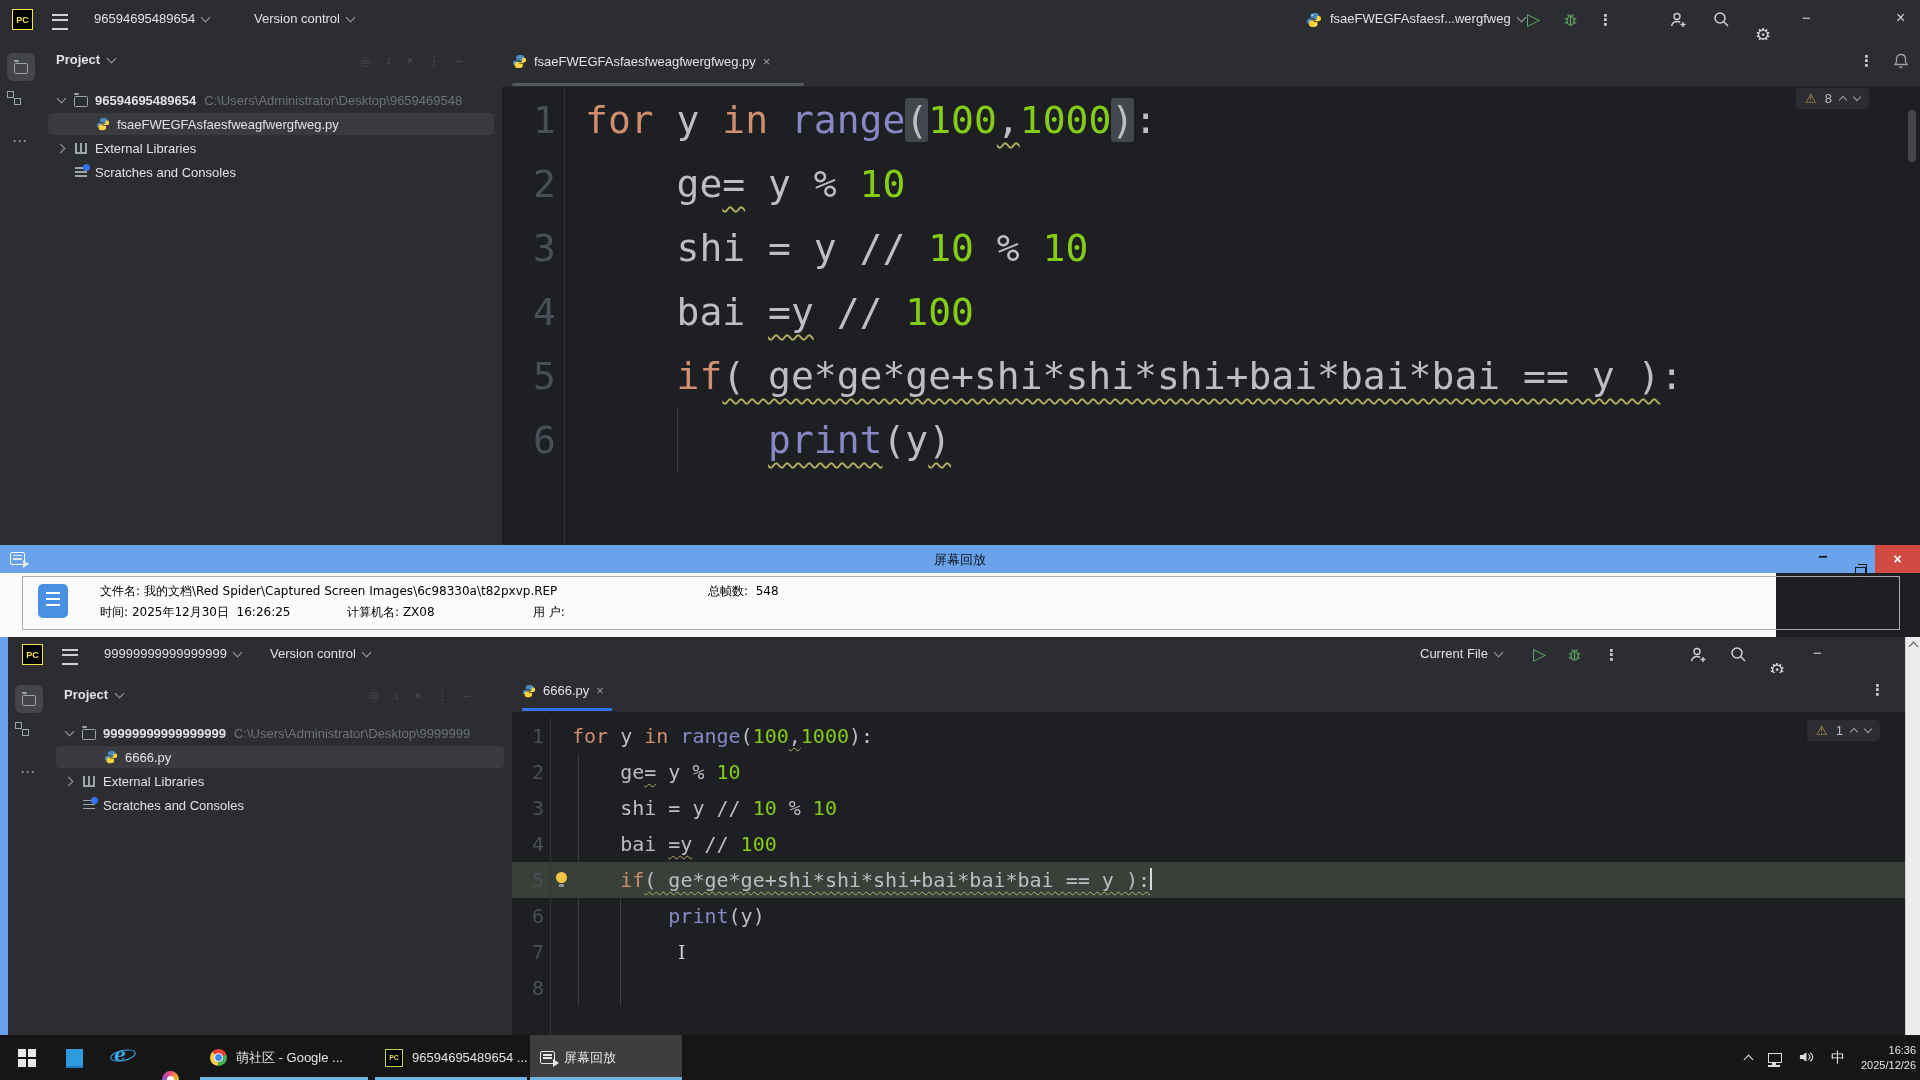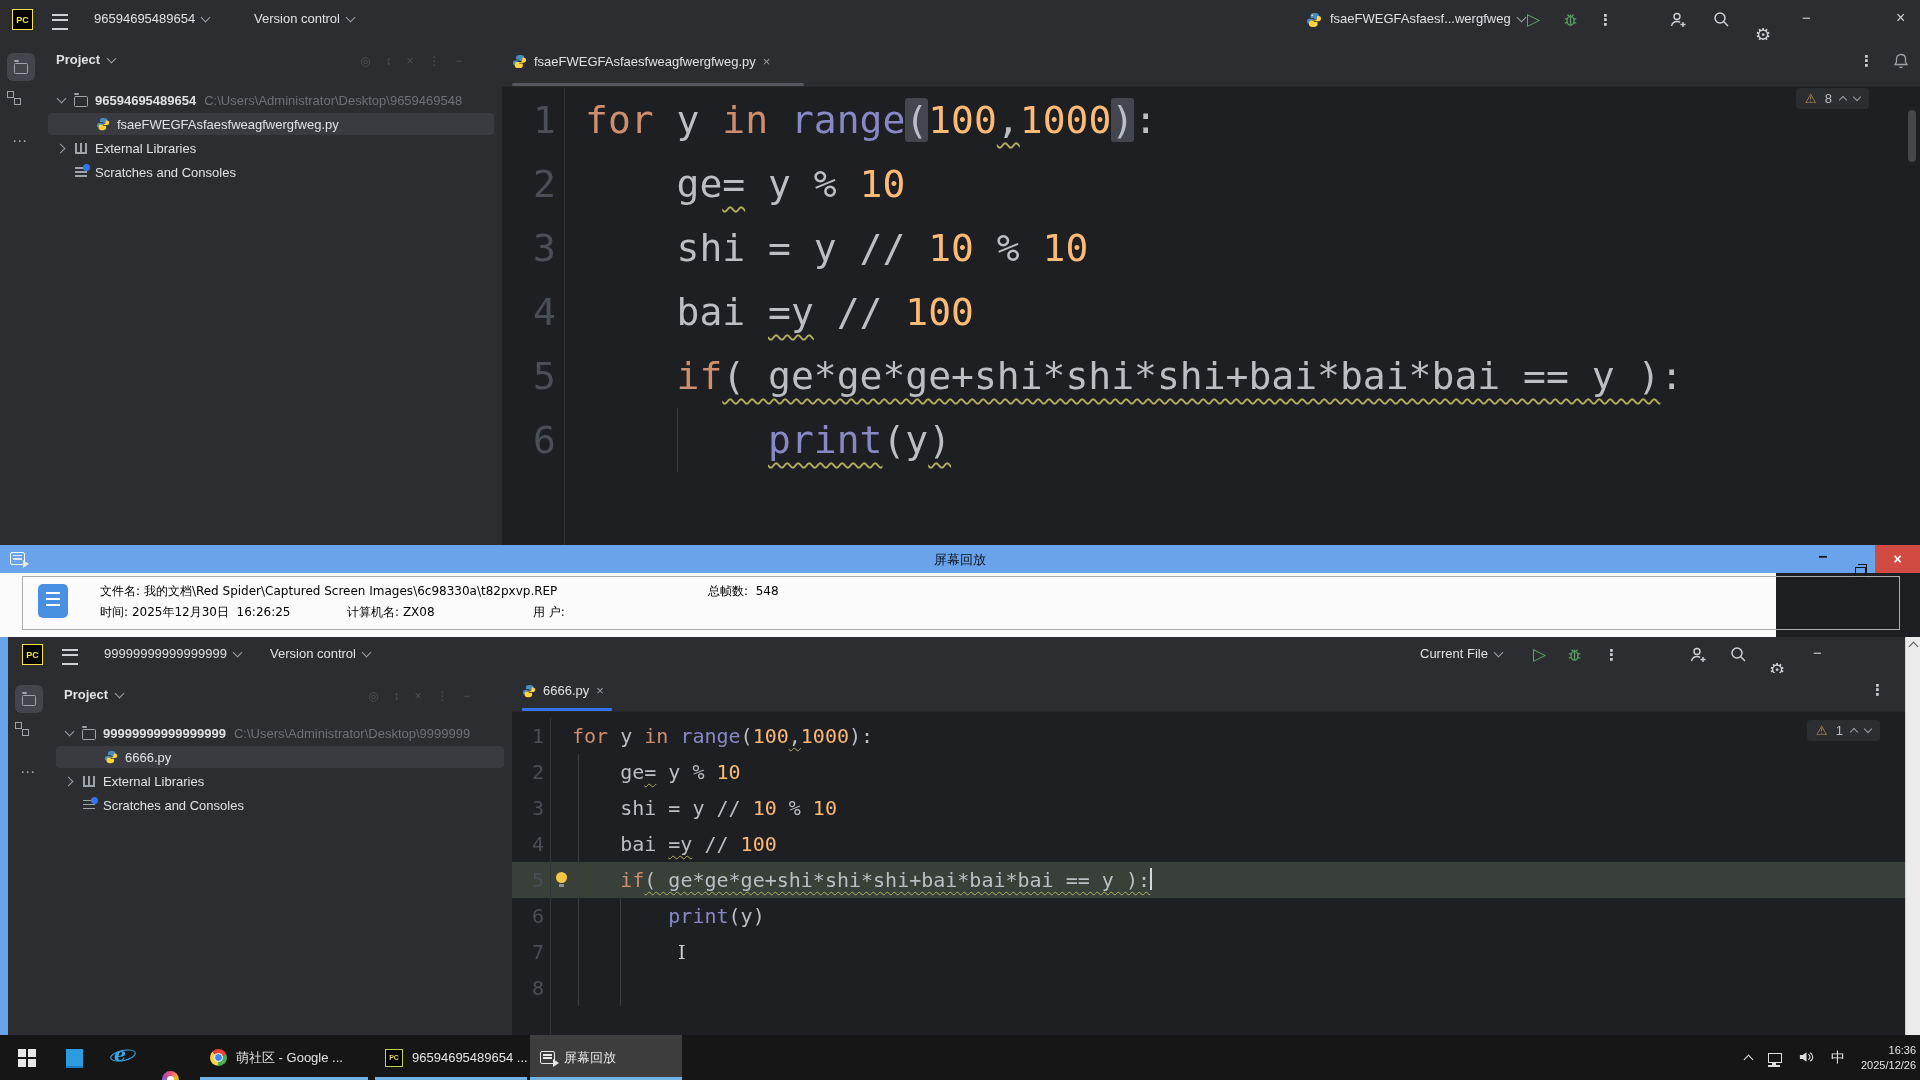--- a/index.html
+++ b/index.html
@@ -69,21 +69,21 @@
 
   
   .code{position:absolute;font-family:"DejaVu Sans Mono","Liberation Mono",monospace;}
   .ed-top-code{--lh:64px;--fs:38px;--tx:83px;}
   .ed-bot-code{--lh:36px;--fs:20px;--tx:60px;}
   .code-row{position:relative;height:var(--lh);line-height:var(--lh);font-size:var(--fs);white-space:pre;}
   .code-row .ln{position:absolute;left:0;top:0;width:var(--gw,54px);text-align:right;color:#494E57;}
   .ed-bot-code .code-row .ln{width:32px;}
   .code-row .lt{position:absolute;left:var(--tx);top:0;}
   .code-row.cur{background:#384039;}
-  .c-k{color:#CF8E6D;} .c-f{color:#8888C6;} .c-n{color:#fdba74;} .c-d{color:#BCBEC4;}
+  .c-k{color:#CF8E6D;} .c-f{color:#8888C6;} .c-n{color:#84cc16;} .c-d{color:#BCBEC4;}
   .phl{background:#43464C;border-radius:3px;}
   .ed-top-code .sq{text-decoration-line:underline;text-decoration-style:wavy;text-decoration-color:#B3AE60;
     text-decoration-thickness:2px;text-underline-offset:9px;}
   .ed-bot-code .sq{text-decoration-line:underline;text-decoration-style:wavy;text-decoration-color:#B3AE60;
     text-decoration-thickness:1px;text-underline-offset:4px;}
   .caret{display:inline-block;width:2px;height:22px;background:#D6D8DE;vertical-align:-3px;}
   .bulb{position:absolute;left:44px;top:10px;width:11px;height:11px;border-radius:50%;background:#F3C643;}
   .bulb::after{content:"";position:absolute;left:3px;top:12px;width:5px;height:3px;background:#8E8F92;}
   .ibeam{position:absolute;left:166px;top:3px;height:30px;color:#C9CCD2;
     font-family:"DejaVu Serif","Liberation Serif",serif;font-size:19px;line-height:30px;}

